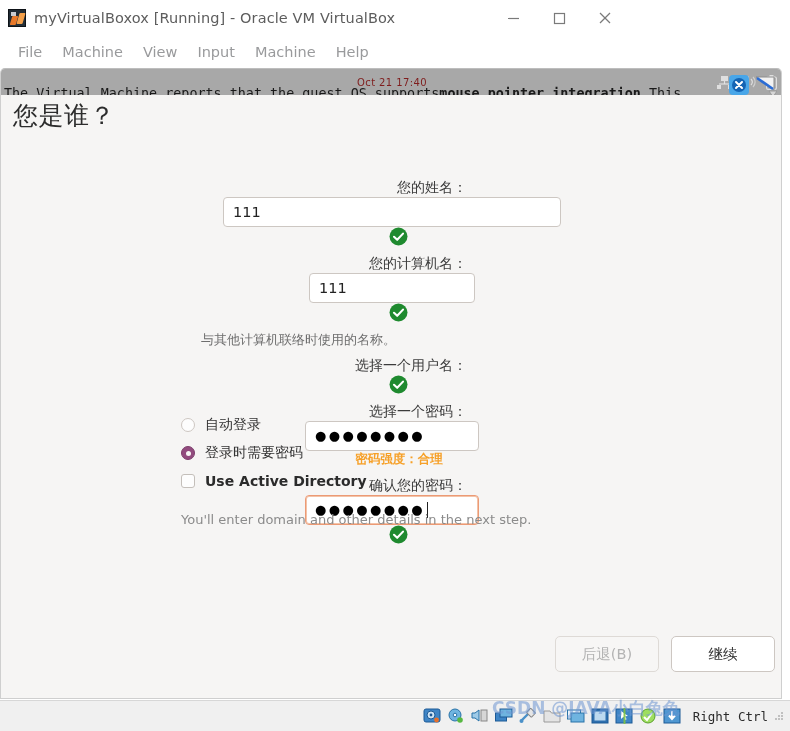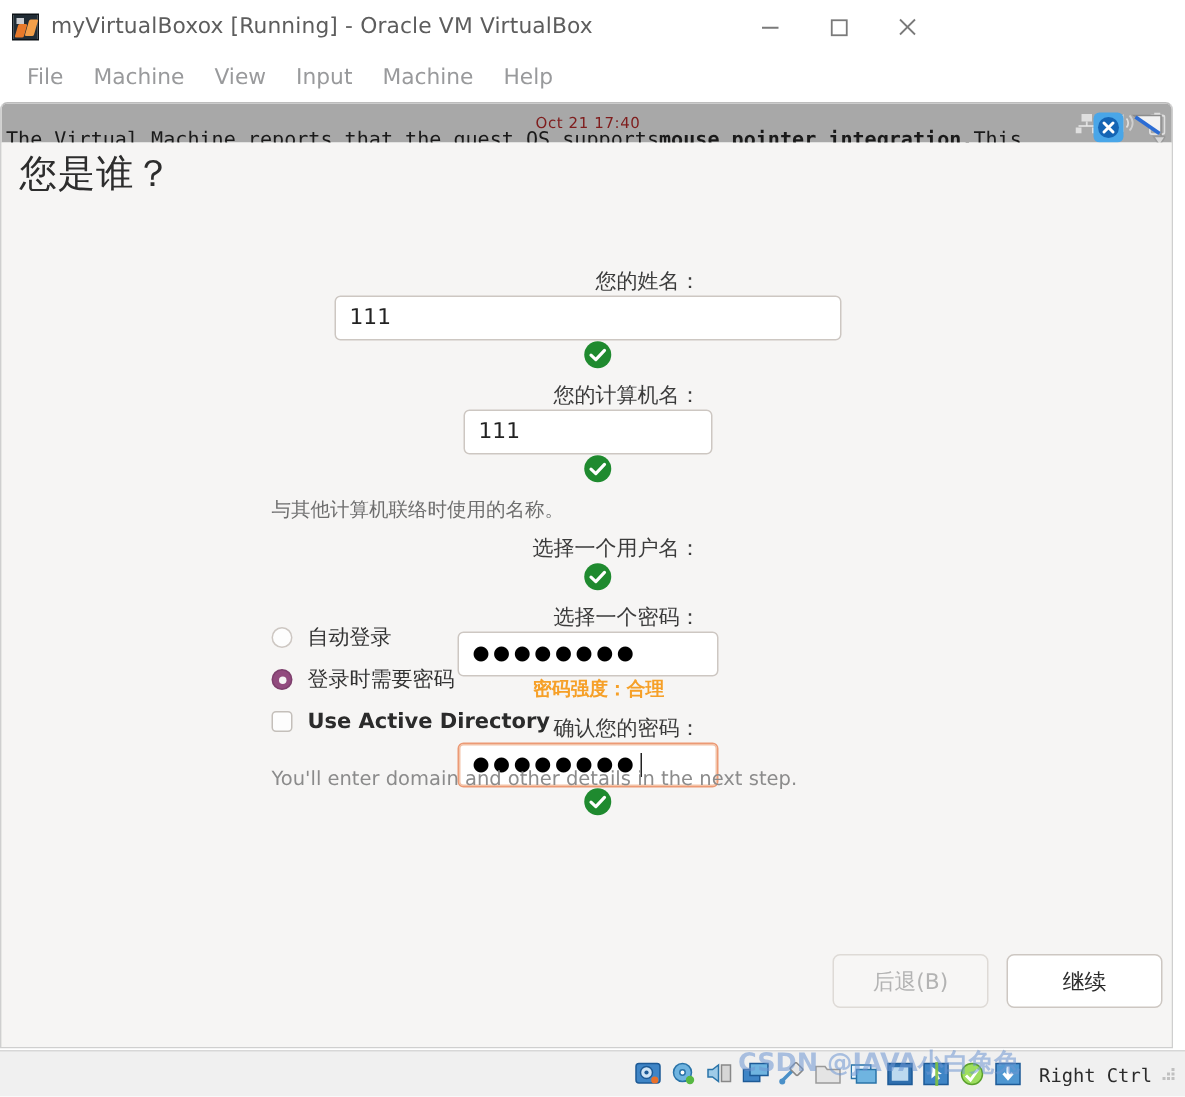--- a/index.html
+++ b/index.html
@@ -120,21 +120,21 @@
   .finput.w-mid  { width: 166px; }
   .finput.w-user { width: 136px; }
   .finput.w-pass { width: 174px; }
   .finput.focused { border: 1px solid #ec9a75; box-shadow: 0 0 0 1px #f3c3a8 inset; }
   .dots { font-size: 13px; letter-spacing: 2.4px; color: #000; }
   .caret {
     display: inline-block; width: 1px; height: 16px; background: #222;
     margin-left: 2px; vertical-align: middle;
   }
   .okmark { margin-left: 12px; display: flex; align-items: center; }
-  .hint-row { display: flex; margin-bottom: 8px; }
+  .hint-row { display: flex; margin-bottom: 8px; gap: 20px; }
   .hint-spacer { width: 170px; }
   .hint {
     padding-left: 10px; font-size: 13px; color: #6e6e6e;
   }
   .strength {
     margin-left: 14px; font-size: 12.5px; font-weight: 700; color: #f6a028;
     white-space: nowrap;
   }
 
   .opts { position: absolute; left: 180px; top: 318px; }

